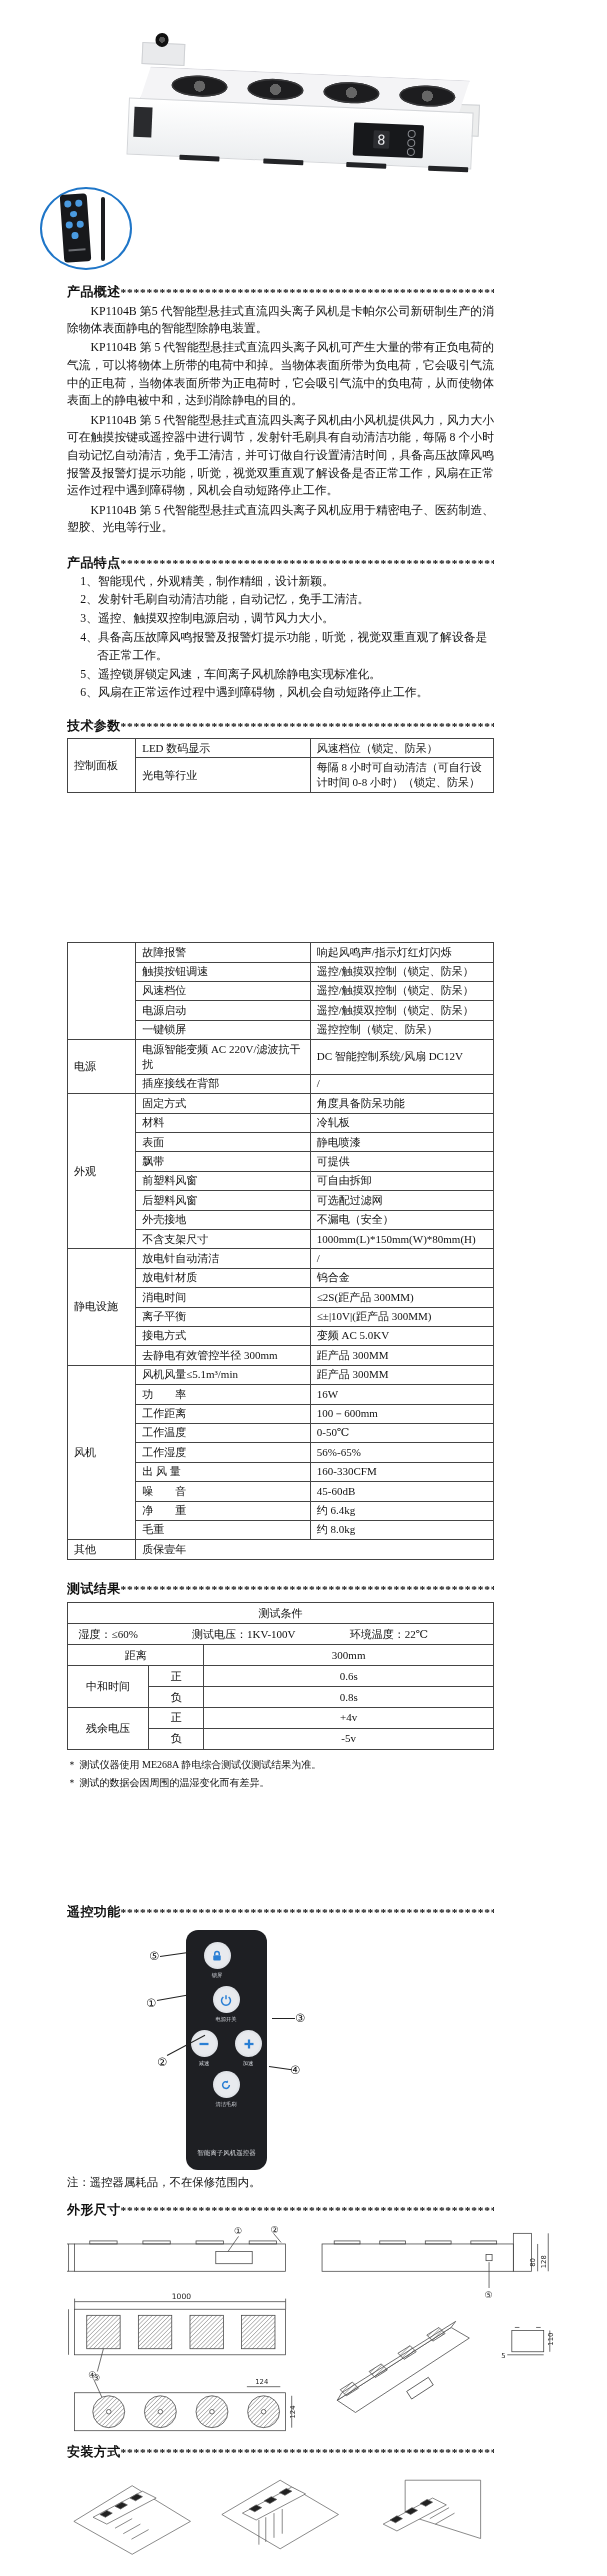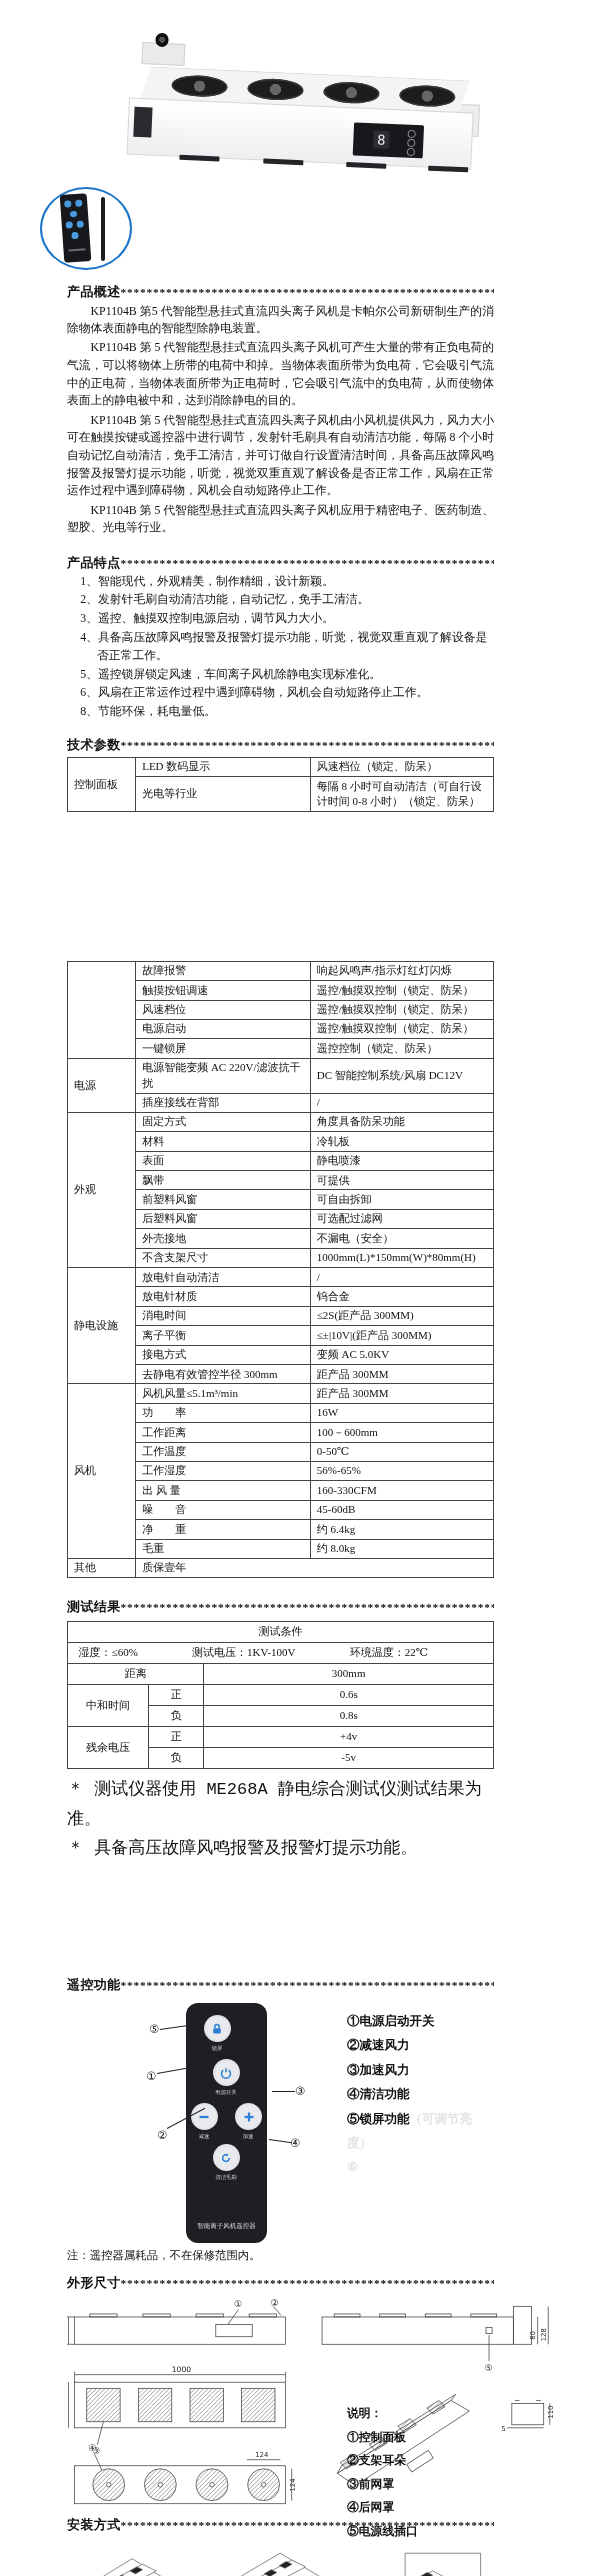--- a/index.html
+++ b/index.html
@@ -37,21 +37,21 @@
   .hdr .stars{font-size:11.4px;letter-spacing:0.8px;}
   p.para{margin:1.5px 0;font-size:11.8px;line-height:1.5;text-indent:2em;text-align:justify;}
   .feat{font-size:11.8px;line-height:1.58;padding-left:30px;text-indent:-16.7px;}
   .gap{width:100%;}
   table{border-collapse:collapse;width:100%;font-size:11px;table-layout:fixed;}
   td{border:0.8px solid #444;padding:1.5px 6px;line-height:1.4;word-break:break-all;}
   .spec td:first-child{text-align:left;}
   .spec .g{text-align:center;}
   .tst td{text-align:center;padding:2.3px 6px;}
   .cond{display:flex;justify-content:space-between;padding:0 4.6px;}
-  .notes{font-size:17px;line-height:1.75;margin-top:6px;font-family:Liberation Mono, monospace;}
+  .notes{font-size:10px;line-height:1.75;margin-top:6px;}
   
   .rsec{position:relative;height:298px;}
   .remote{position:absolute;left:119px;top:27px;width:81px;height:240px;background:#1e1f23;border-radius:12px;}
   .rbtn{position:absolute;width:27px;height:27px;border-radius:50%;
         background:radial-gradient(circle,#e8eaee 0 55%,#c7ccd3 100%);display:flex;align-items:center;justify-content:center;}
   .rbtn svg{display:block;}
   .rlab{position:absolute;color:#cfd2d8;font-size:5.3px;text-align:center;width:46px;transform:translateX(-50%);}
   .rfoot{position:absolute;left:0;right:0;bottom:12px;text-align:center;color:#d8dadf;font-size:6.5px;}
   .callout{position:absolute;font-family:"DejaVu Sans",sans-serif;font-size:11.4px;}
   .cline{position:absolute;height:0.8px;background:#222;transform-origin:left center;}
@@ -122,21 +122,20 @@
 
     <div class="hdr" style="margin-top:16.7px;">
       <span>产品特点</span><span class="stars">*****************************************************************</span>
     </div>
     <div class="feat">1、智能现代，外观精美，制作精细，设计新颖。</div>
     <div class="feat">2、发射针毛刷自动清洁功能，自动记忆，免手工清洁。</div>
     <div class="feat">3、遥控、触摸双控制电源启动，调节风力大小。</div>
     <div class="feat">4、具备高压故障风鸣报警及报警灯提示功能，听觉，视觉双重直观了解设备是否正常工作。</div>
     <div class="feat">5、遥控锁屏锁定风速，车间离子风机除静电实现标准化。</div>
     <div class="feat">6、风扇在正常运作过程中遇到障碍物，风机会自动短路停止工作。</div>
-    <div class="feat">8、节能环保，耗电量低。</div>
 
     <div class="hdr" style="margin-top:15px;">
       <span>技术参数</span><span class="stars">*****************************************************************</span>
     </div>
     <table class="spec" style="margin-top:3px;">
       <colgroup>
           <col style="width:16%">
           <col style="width:41%">
           <col style="width:43%">
         </colgroup>
@@ -336,21 +335,21 @@
         <td>+4v</td>
       </tr>
       <tr>
         <td>负</td>
         <td>-5v</td>
       </tr>
     </tbody>
       </table>
     <div class="notes">
       <div>＊ 测试仪器使用 ME268A 静电综合测试仪测试结果为准。</div>
-      <div>＊ 具备高压故障风鸣报警及报警灯提示功能。</div>
+      <div>＊ 测试的数据会因周围的温湿变化而有差异。</div>
     </div>
 
     <div class="gap" style="height:112px;"></div>
 
     <div class="rsec">
       <div class="hdr">
         <span>遥控功能</span><span class="stars">*****************************************************************</span>
       </div>
       <div class="remote">
         <div class="rbtn" style="left:17.5px;top:12px;">
@@ -394,28 +393,20 @@
       <div class="cline" style="left:93px;top:53px;width:32px;transform:rotate(-8deg);"></div>
       <span class="callout" style="left:79px;top:93px;">①</span>
       <div class="cline" style="left:90px;top:97px;width:33px;transform:rotate(-10deg);"></div>
       <span class="callout" style="left:228px;top:108px;">③</span>
       <div class="cline" style="left:205px;top:115px;width:23px;"></div>
       <span class="callout" style="left:90px;top:152px;">②</span>
       <div class="cline" style="left:100px;top:152px;width:43px;transform:rotate(-28deg);"></div>
       <span class="callout" style="left:223px;top:160px;">④</span>
       <div class="cline" style="left:202px;top:163px;width:23px;transform:rotate(8deg);"></div>
 
-      <div class="rlegend">
-        <div>①电源启动开关</div>
-        <div>②减速风力</div>
-        <div>③加速风力</div>
-        <div>④清洁功能</div>
-        <div><span>⑤锁屏功能</span><span class="ghost">（可调节亮度）</span></div>
-        <div class="ghost">⑥</div>
-      </div>
       <div class="rnote">注：遥控器属耗品，不在保修范围内。</div>
     </div>
 
     <div class="dsec">
       <div class="hdr">
         <span>外形尺寸</span><span class="stars">*****************************************************************</span>
       </div>
       <svg width="501" height="213" viewBox="0 0 660 280" style="margin-top:4.6px;">
         <defs>
           <pattern id="hatch" width="4" height="4" patternUnits="userSpaceOnUse" patternTransform="rotate(45)">
@@ -503,34 +494,20 @@
         <g stroke="#444" fill="none" stroke-width="1">
           <rect x="586" y="140" width="42" height="28"></rect>
           <line x1="590" y1="136" x2="596" y2="136"></line>
             <line x1="618" y1="136" x2="624" y2="136"></line>
           <line x1="636" y1="140" x2="636" y2="168"></line>
           <line x1="580" y1="172" x2="628" y2="172"></line>
         </g>
         <text x="640" y="160" font-size="9" transform="rotate(-90 640 160)">110</text>
         <text x="572" y="176" font-size="9">5</text>
       </svg>
-      <div class="dims-legend">
-        <div>说明：</div>
-        <div class="row">
-          <span>①控制面板</span>
-          <span>②支架耳朵</span>
-        </div>
-        <div class="row">
-          <span>③前网罩</span>
-          <span>④后网罩</span>
-        </div>
-        <div class="row">
-          <span>⑤电源线插口</span>
-        </div>
-      </div>
     </div>
 
     <div class="isec">
       <div class="hdr">
         <span>安装方式</span><span class="stars">*****************************************************************</span>
       </div>
       <div class="irow">
         <svg width="144" height="91" viewBox="0 0 190 120">
           <g stroke="#555" fill="none" stroke-width="1">
             <polygon points="10,70 95,18 180,70 95,118"></polygon>

